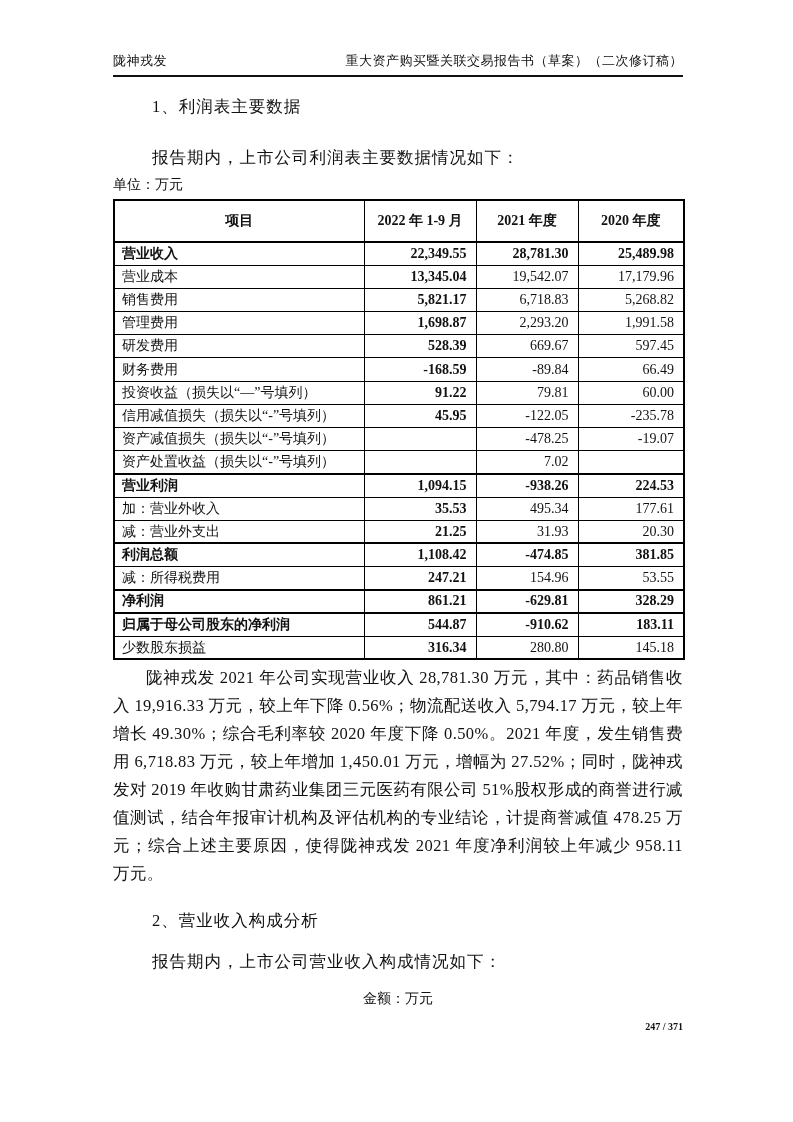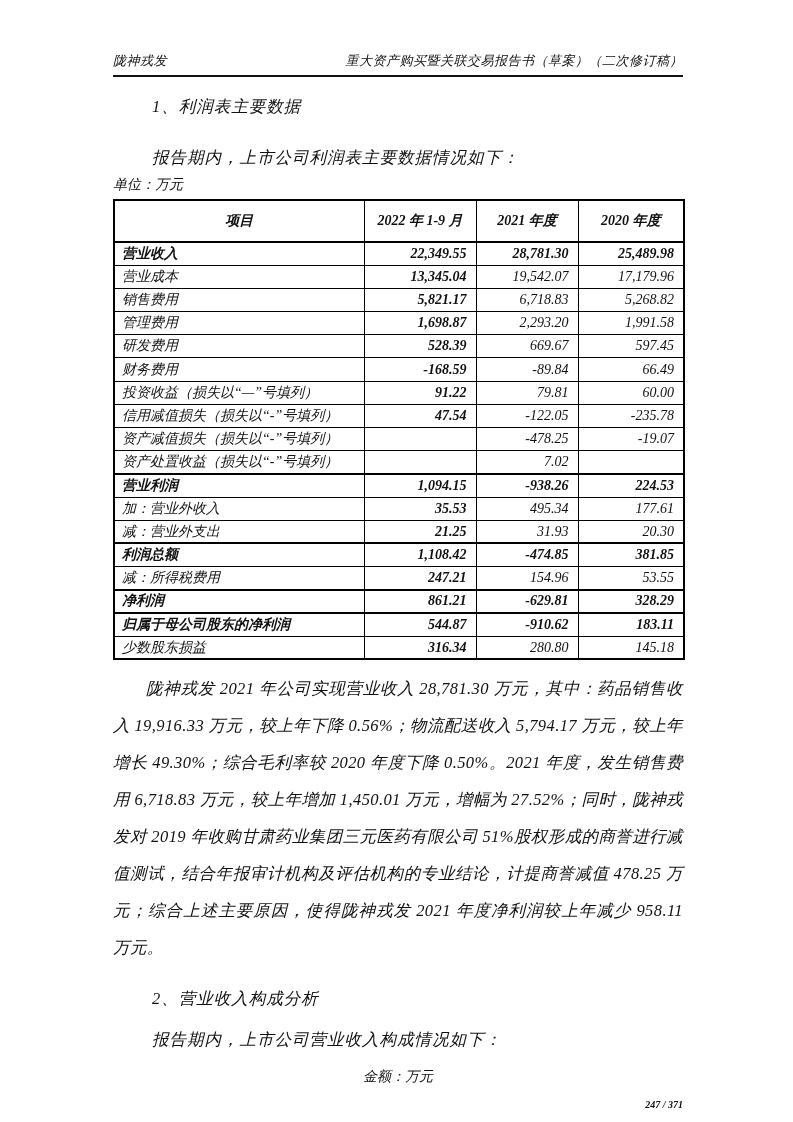--- a/index.html
+++ b/index.html
@@ -5,21 +5,20 @@
   * { margin: 0; padding: 0; box-sizing: border-box; }
   html, body { background: #e8e8e8; }
   body { font-family: "Liberation Serif", "DejaVu Serif", serif; color: #111; }
   .page {
     position: relative;
     width: 793px; height: 1122px;
     margin: 0 auto;
     background: #ffffff;
     padding: 0 110px 0 113px;
     overflow: hidden;
-    font-style: italic;
   }
   .doc-header {
     margin-top: 52px;
     display: flex;
     justify-content: space-between;
     align-items: flex-end;
     padding-bottom: 5px;
     border-bottom: 2px solid #111;
     font-size: 13px;
     letter-spacing: 0.5px;
@@ -61,24 +60,24 @@
     text-align: center;
   }
   .profit-table thead tr { border-bottom: 2px solid #000; }
   .profit-table td { height: 23.2px; }
   .profit-table td.c-label { text-align: left; padding-left: 7px; }
   .profit-table td.c-num { text-align: right; padding-right: 9px; font-variant-numeric: tabular-nums; }
   .profit-table td.c-2022 { font-weight: bold; }
   .profit-table tr.em-row td { font-weight: bold; }
   .profit-table tr.rule-above { border-top: 2px solid #000; }
   .body-paragraph {
-    margin-top: 10px;
+    margin-top: 4px;
     width: 570px;
     font-size: 16.5px;
-    line-height: 37px;
+    line-height: 28px;
     text-align: justify;
     text-indent: 2em;
     letter-spacing: 0.4px;
   }
   .heading-2 { margin-top: 22px; }
   .intro-2 { margin-top: 19px; }
   .unit-note-2 { margin-top: 17px; font-size: 14px; text-align: center; }
   .page-number {
     margin-top: 13px;
     text-align: right;
@@ -156,21 +155,21 @@
           <td class="c-num">66.49</td>
         </tr>
         <tr>
           <td class="c-label">投资收益（损失以“—”号填列）</td>
           <td class="c-num c-2022">91.22</td>
           <td class="c-num">79.81</td>
           <td class="c-num">60.00</td>
         </tr>
         <tr>
           <td class="c-label">信用减值损失（损失以“-”号填列）</td>
-          <td class="c-num c-2022">47.54</td>
+          <td class="c-num c-2022">45.95</td>
           <td class="c-num">-122.05</td>
           <td class="c-num">-235.78</td>
         </tr>
         <tr>
           <td class="c-label">资产减值损失（损失以“-”号填列）</td>
           <td class="c-num c-2022"></td>
           <td class="c-num">-478.25</td>
           <td class="c-num">-19.07</td>
         </tr>
         <tr>

